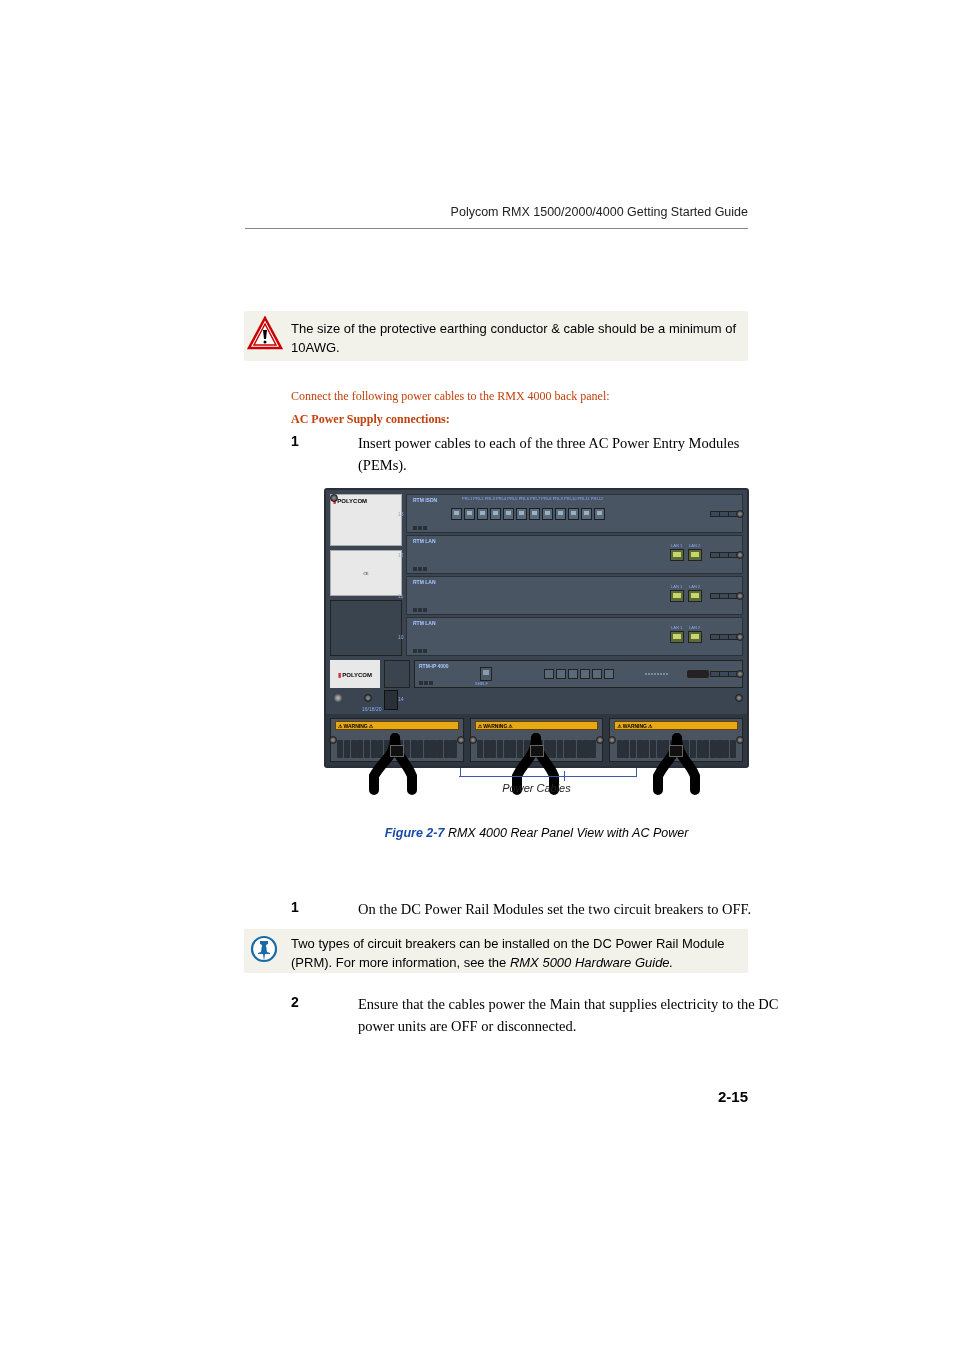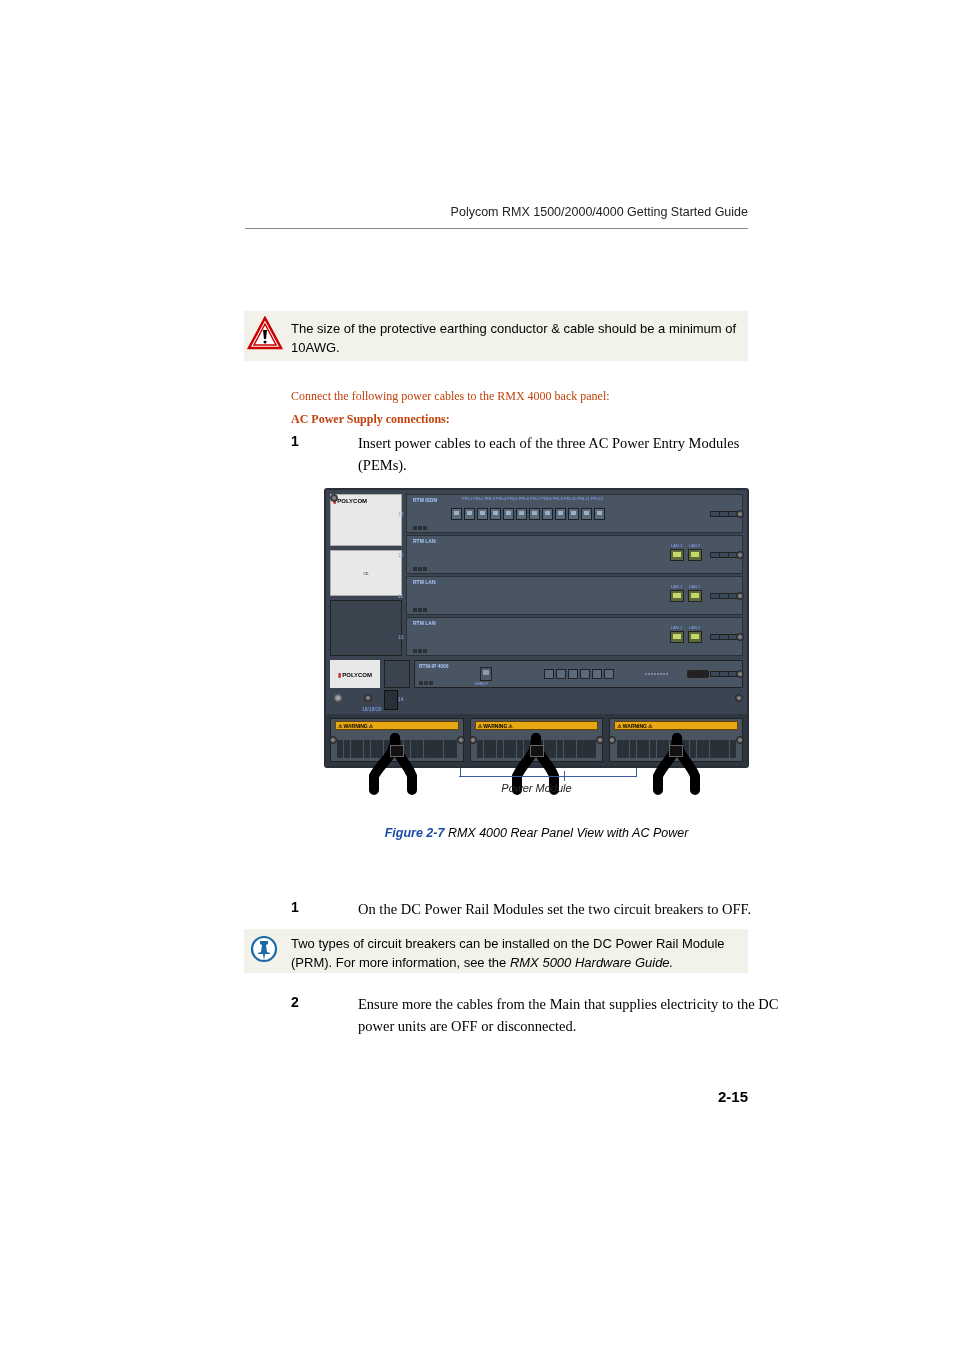--- a/index.html
+++ b/index.html
@@ -703,21 +703,21 @@
       <path d="M 212 32 C 212 50, 200 55, 193 70 L 193 84" stroke="#000" stroke-width="10" fill="none" stroke-linecap="round"></path>
       <path d="M 212 32 C 212 50, 224 55, 230 70 L 230 84" stroke="#000" stroke-width="10" fill="none" stroke-linecap="round"></path>
       <path d="M 353 32 C 353 50, 341 55, 334 70 L 334 84" stroke="#000" stroke-width="10" fill="none" stroke-linecap="round"></path>
       <path d="M 353 32 C 353 50, 365 55, 371 70 L 371 84" stroke="#000" stroke-width="10" fill="none" stroke-linecap="round"></path>
     </svg>
 
     <div class="cable-line cable-callout-line"></div>
     <div class="cable-callout-v"></div>
     <div class="cable-callout-v1"></div>
     <div class="cable-callout-v2"></div>
-    <div class="cable-caption">Power Module</div>
+    <div class="cable-caption">Power Cables</div>
   </div>
 
   <div class="figure-caption">
     <span class="fig-label">Figure 2-7</span>
     <span>  </span>
     <span>RMX 4000 Rear Panel View with AC Power</span>
   </div>
 
   <div class="list-num num1b">1</div>
   <div class="list-content content1b">On the DC Power Rail Modules set the two circuit breakers to OFF.</div>
@@ -727,16 +727,16 @@
     <svg width="28" height="28" viewBox="0 0 28 28">
       <circle cx="14" cy="14" r="12" fill="#fff" stroke="#1a6aa8" stroke-width="2.2"></circle>
       <path d="M10 6 L18 6 L18 9 L16 10 L17 17 L20 18 L20 19 L15 19 L14 26 L13 19 L8 19 L8 18 L11 17 L12 10 L10 9 Z" fill="#1a6aa8"></path>
     </svg>
   </div>
   <div class="info-text">
     <span>Two types of circuit breakers can be installed on the DC Power Rail Module (PRM). For more information, see the </span><span class="hw-guide">RMX 5000 Hardware Guide.</span>
   </div>
 
   <div class="list-num num2">2</div>
-  <div class="list-content content2">Ensure more the cables from the Main that supplies electricity to the DC power units are OFF or disconnected.</div>
+  <div class="list-content content2">Ensure that the cables power the Main that supplies electricity to the DC power units are OFF or disconnected.</div>
 
   <div class="page-num">2-15</div>
 </div>
 
 </body></html>

